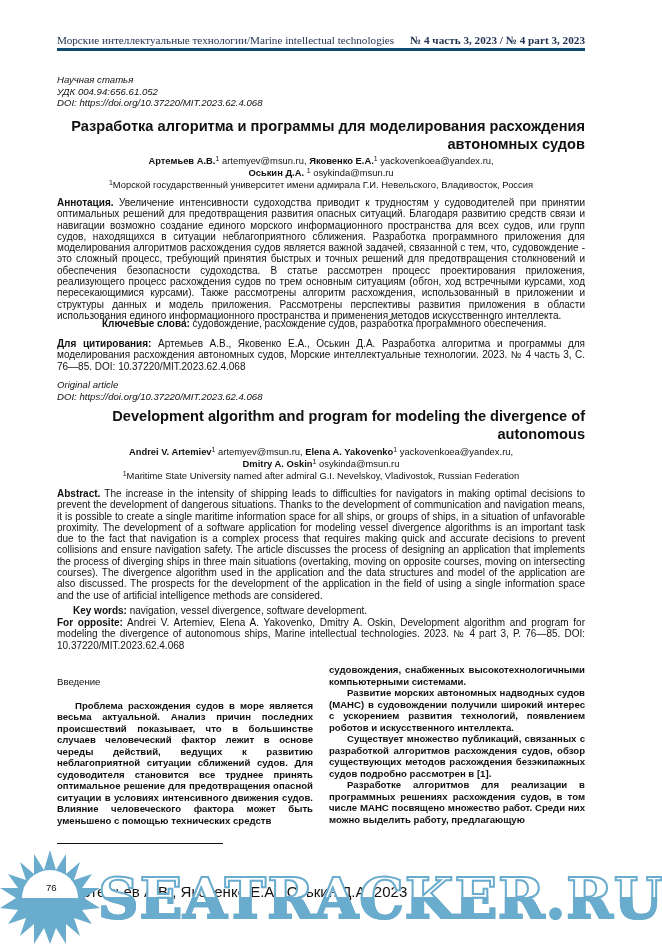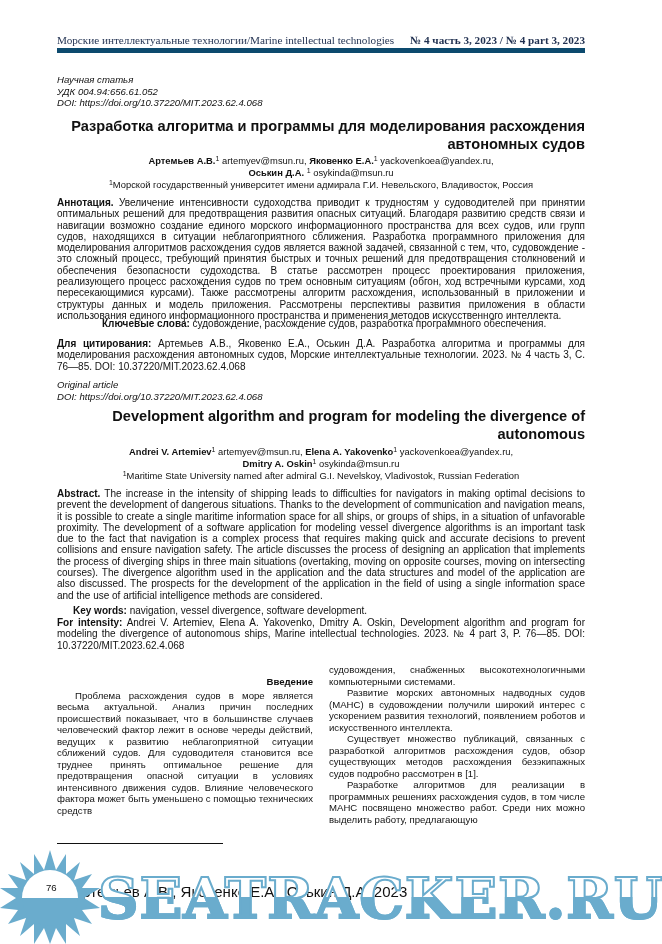--- a/index.html
+++ b/index.html
@@ -2,21 +2,21 @@
 <html><head>
   <meta charset="utf-8">
   <style>
     html, body { margin: 0; padding: 0; background: #ffffff; }
     body {
       width: 662px; height: 944px; position: relative; overflow: hidden;
       font-family: "Liberation Sans", sans-serif; color: #111;
     }
     .running-head {
       position: absolute; left: 57px; top: 34px; width: 528px;
-      border-bottom: 5px solid #0c4a6e; padding-bottom: 2px;
+      border-bottom: 3px solid #0c4a6e; padding-bottom: 2px;
       font-family: "Liberation Serif", serif; font-size: 11.2px; color: #1f2f4f;
       display: flex; justify-content: space-between; white-space: nowrap;
     }
     .running-head .right { font-weight: bold; color: #1f2f4f; }
     .meta {
       position: absolute; left: 57px; font-style: italic; font-size: 9.6px; line-height: 11.5px;
     }
     .meta div { white-space: nowrap; }
     .title {
       position: absolute; left: 57px; width: 528px; text-align: right;
@@ -30,22 +30,22 @@
     .authors sup { font-size: 7px; vertical-align: 3px; line-height: 0; }
     .para {
       position: absolute; left: 57px; width: 528px; text-align: justify;
       font-size: 10px; line-height: 11.3px;
     }
     .para .lbl { font-weight: bold; }
     .col {
       position: absolute; width: 256px; text-align: justify;
       font-size: 9.6px; line-height: 11.5px;
     }
-    .col p { margin: 0; text-indent: 18px; }
-    .col .heading { text-align: right; font-weight: bold; text-indent: 0; margin-bottom: 2px; }
+    .col p { margin: 0; text-indent: 18px; font-weight: bold; }
+    .col .heading { text-align: left; font-weight: normal; text-indent: 0; margin-bottom: 12px; }
     .footnote-rule { position: absolute; left: 57px; top: 843px; width: 166px; border-top: 1px solid #111; }
     .footnote { position: absolute; left: 57px; top: 883px; font-size: 15px; white-space: nowrap; }
     .page-num { position: absolute; left: 46px; top: 882px; font-size: 9.6px; z-index: 3; }
     .sun { position: absolute; left: 0; top: 850px; z-index: 1; }
     .watermark {
       position: absolute; left: 98px; top: 868px; z-index: 2;
       font-family: "DejaVu Serif", serif; font-weight: bold; font-size: 56px; letter-spacing: 1px;
       line-height: 60px; white-space: nowrap;
       background: linear-gradient(to bottom, #ffffff 0%, #ffffff 48%, #6aaccd 48%, #6aaccd 100%);
       -webkit-background-clip: text; background-clip: text; color: transparent;
@@ -127,21 +127,21 @@
   <span class="lbl">Abstract.</span>
   <span>The increase in the intensity of shipping leads to difficulties for navigators in making optimal decisions to prevent the development of dangerous situations. Thanks to the development of communication and navigation means, it is possible to create a single maritime information space for all ships, or groups of ships, in a situation of unfavorable proximity. The development of a software application for modeling vessel divergence algorithms is an important task due to the fact that navigation is a complex process that requires making quick and accurate decisions to prevent collisions and ensure navigation safety. The article discusses the process of designing an application that implements the process of diverging ships in three main situations (overtaking, moving on opposite courses, moving on intersecting courses). The divergence algorithm used in the application and the data structures and model of the application are also discussed. The prospects for the development of the application in the field of using a single information space and the use of artificial intelligence methods are considered.</span>
 </div>
 
 <div class="para" style="top:605px;padding-left:16px;">
   <span class="lbl">Key words:</span>
   <span> navigation, vessel divergence, software development.</span>
 </div>
 
 <div class="para" style="top:617px;">
-  <span class="lbl">For intensity:</span>
+  <span class="lbl">For opposite:</span>
   <span>Andrei V. Artemiev, Elena A. Yakovenko, Dmitry A. Oskin, Development algorithm and program for modeling the divergence of autonomous ships, Marine intellectual technologies. 2023. № 4 part 3, P. 76—85. DOI: 10.37220/MIT.2023.62.4.068</span>
 </div>
 
 <div class="col" style="left:57px; top:676px;">
   <p class="heading">Введение</p>
   <p>Проблема расхождения судов в море является весьма актуальной. Анализ причин последних происшествий показывает, что в большинстве случаев человеческий фактор лежит в основе череды действий, ведущих к развитию неблагоприятной ситуации сближений судов. Для судоводителя становится все труднее принять оптимальное решение для предотвращения опасной ситуации в условиях интенсивного движения судов. Влияние человеческого фактора может быть уменьшено с помощью технических средств</p>
 </div>
 
 <div class="col" style="left:329px; top:664px;">
   <p style="text-indent:0;">судовождения, снабженных высокотехнологичными компьютерными системами.</p>

